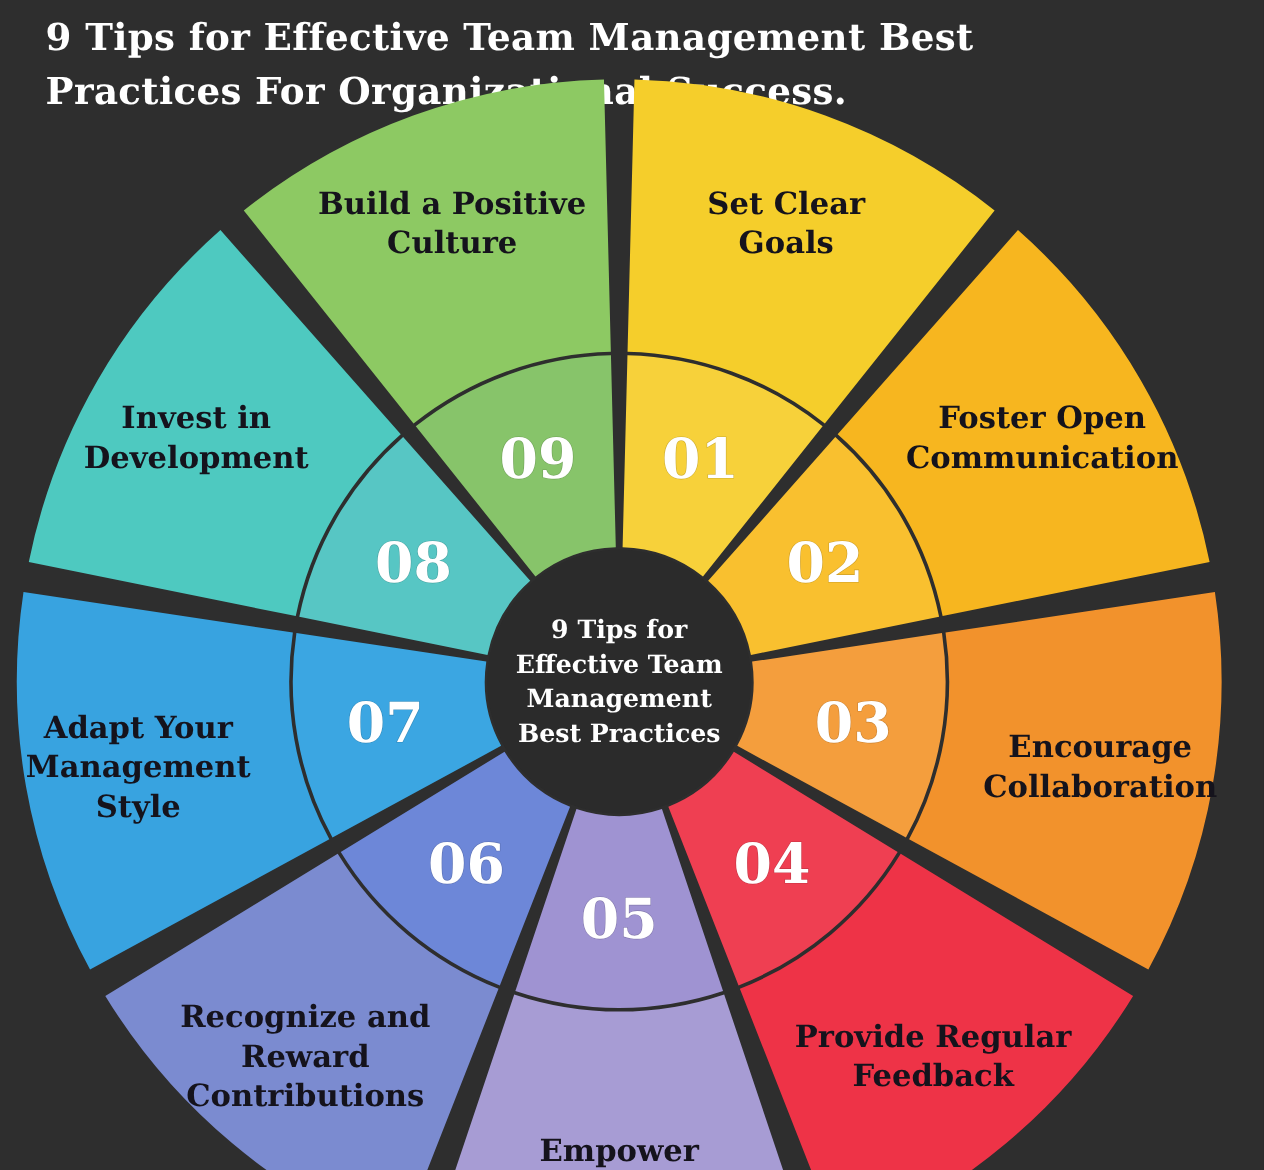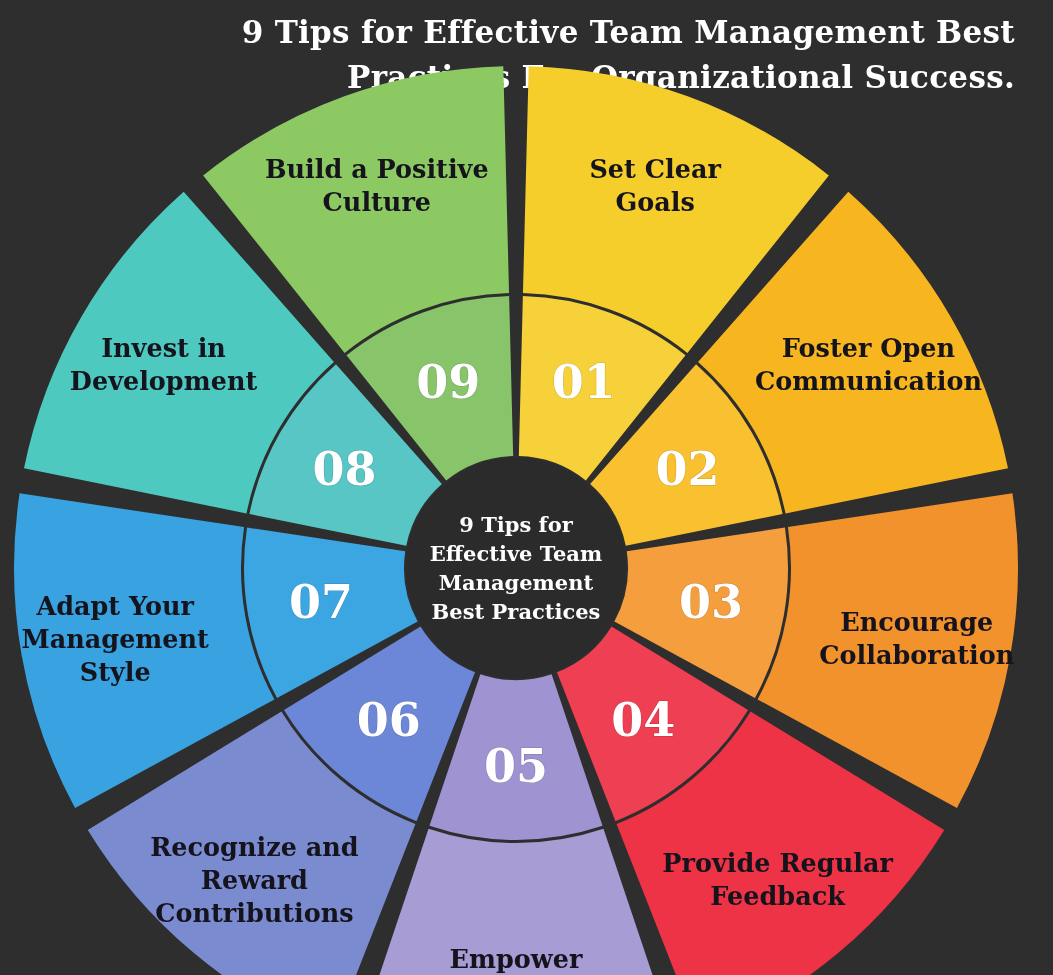--- a/index.html
+++ b/index.html
@@ -13,21 +13,21 @@
     height: 975px;
     background: #2e2e2e;
     overflow: hidden;
     font-family: "DejaVu Serif", "Liberation Serif", serif;
   }
   #title {
     position: absolute;
     left: 0;
     top: 10px;
     width: 1053px;
-    text-align: right;
+    text-align: left;
     color: #ffffff;
     font-family: "DejaVu Serif", "Liberation Serif", serif;
     font-weight: bold;
     font-size: 31px;
     line-height: 1.46;
     letter-spacing: 0.3px;
     padding: 0 38px;
     box-sizing: border-box;
   }
   #title .t-line { display: block; }

